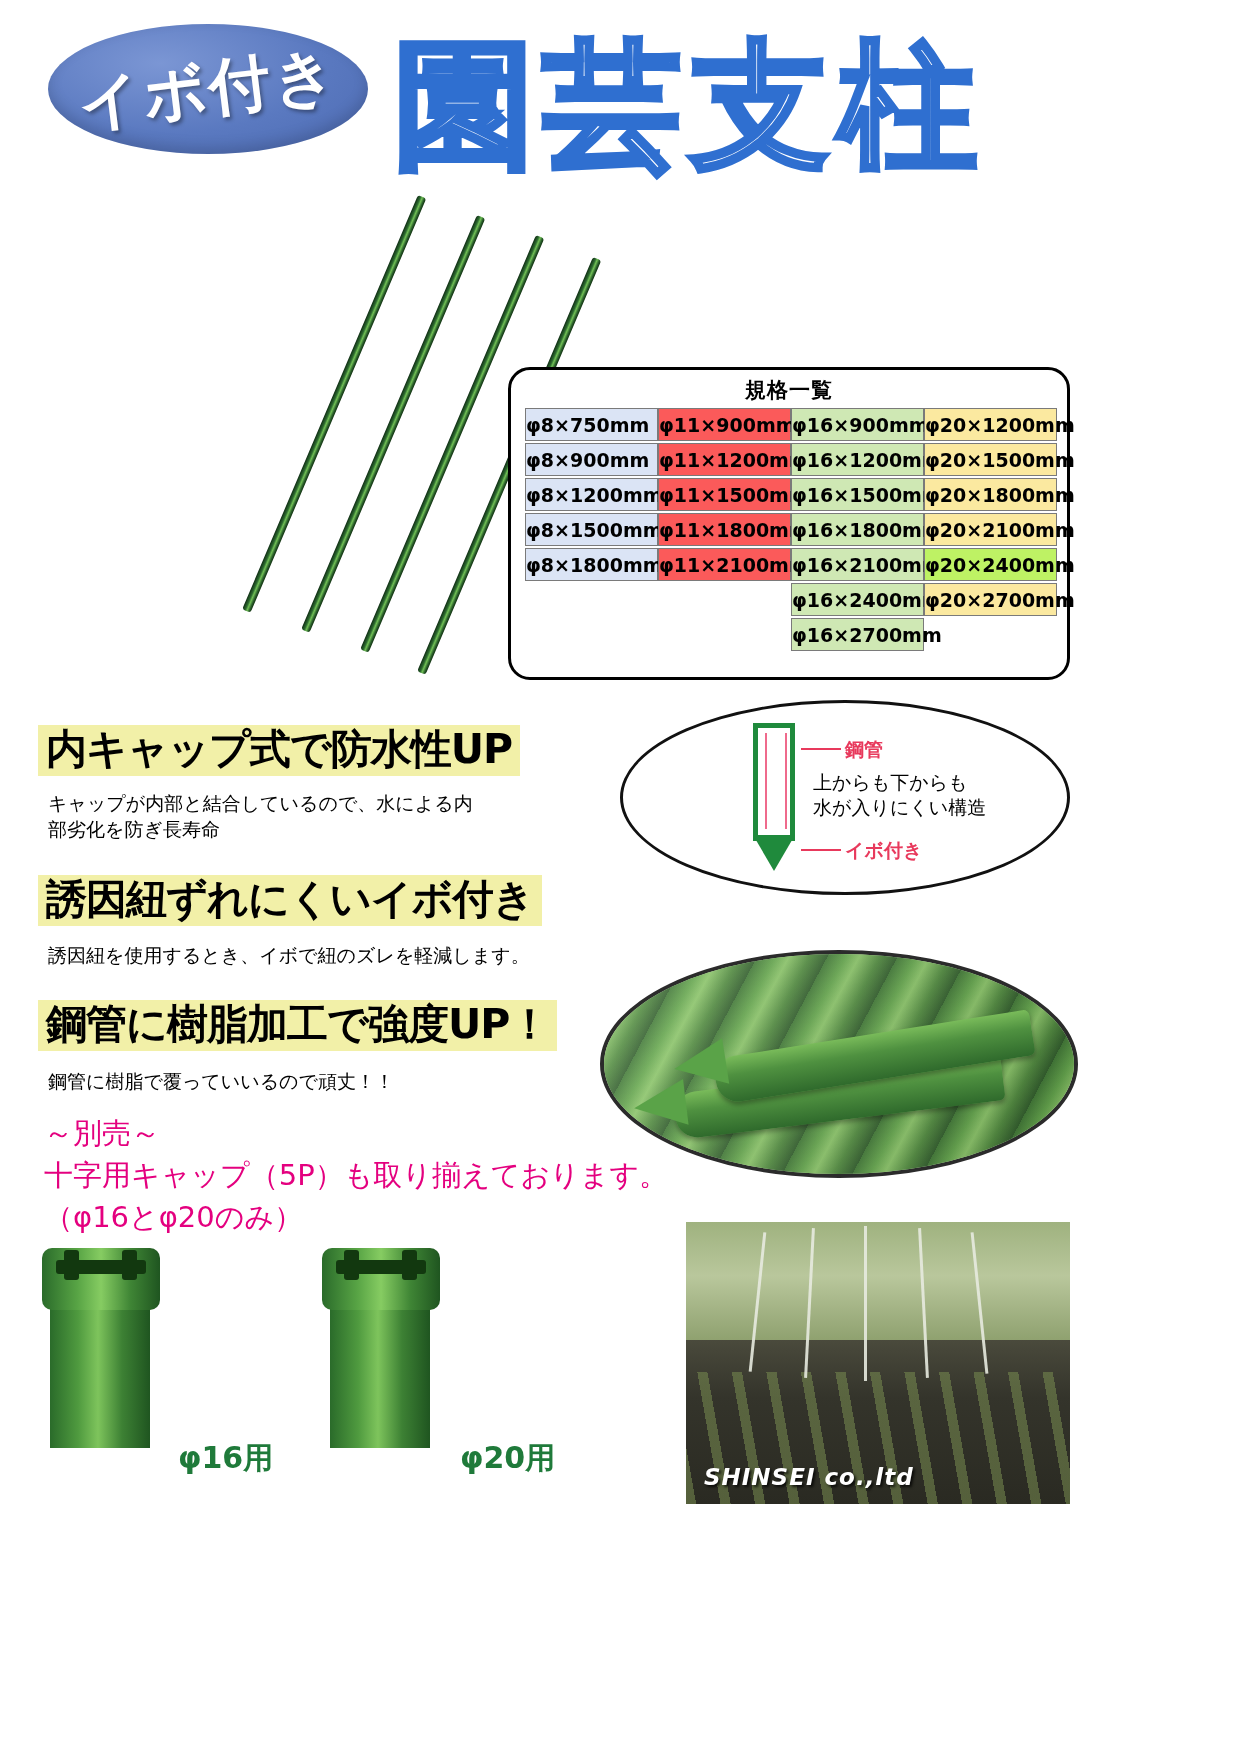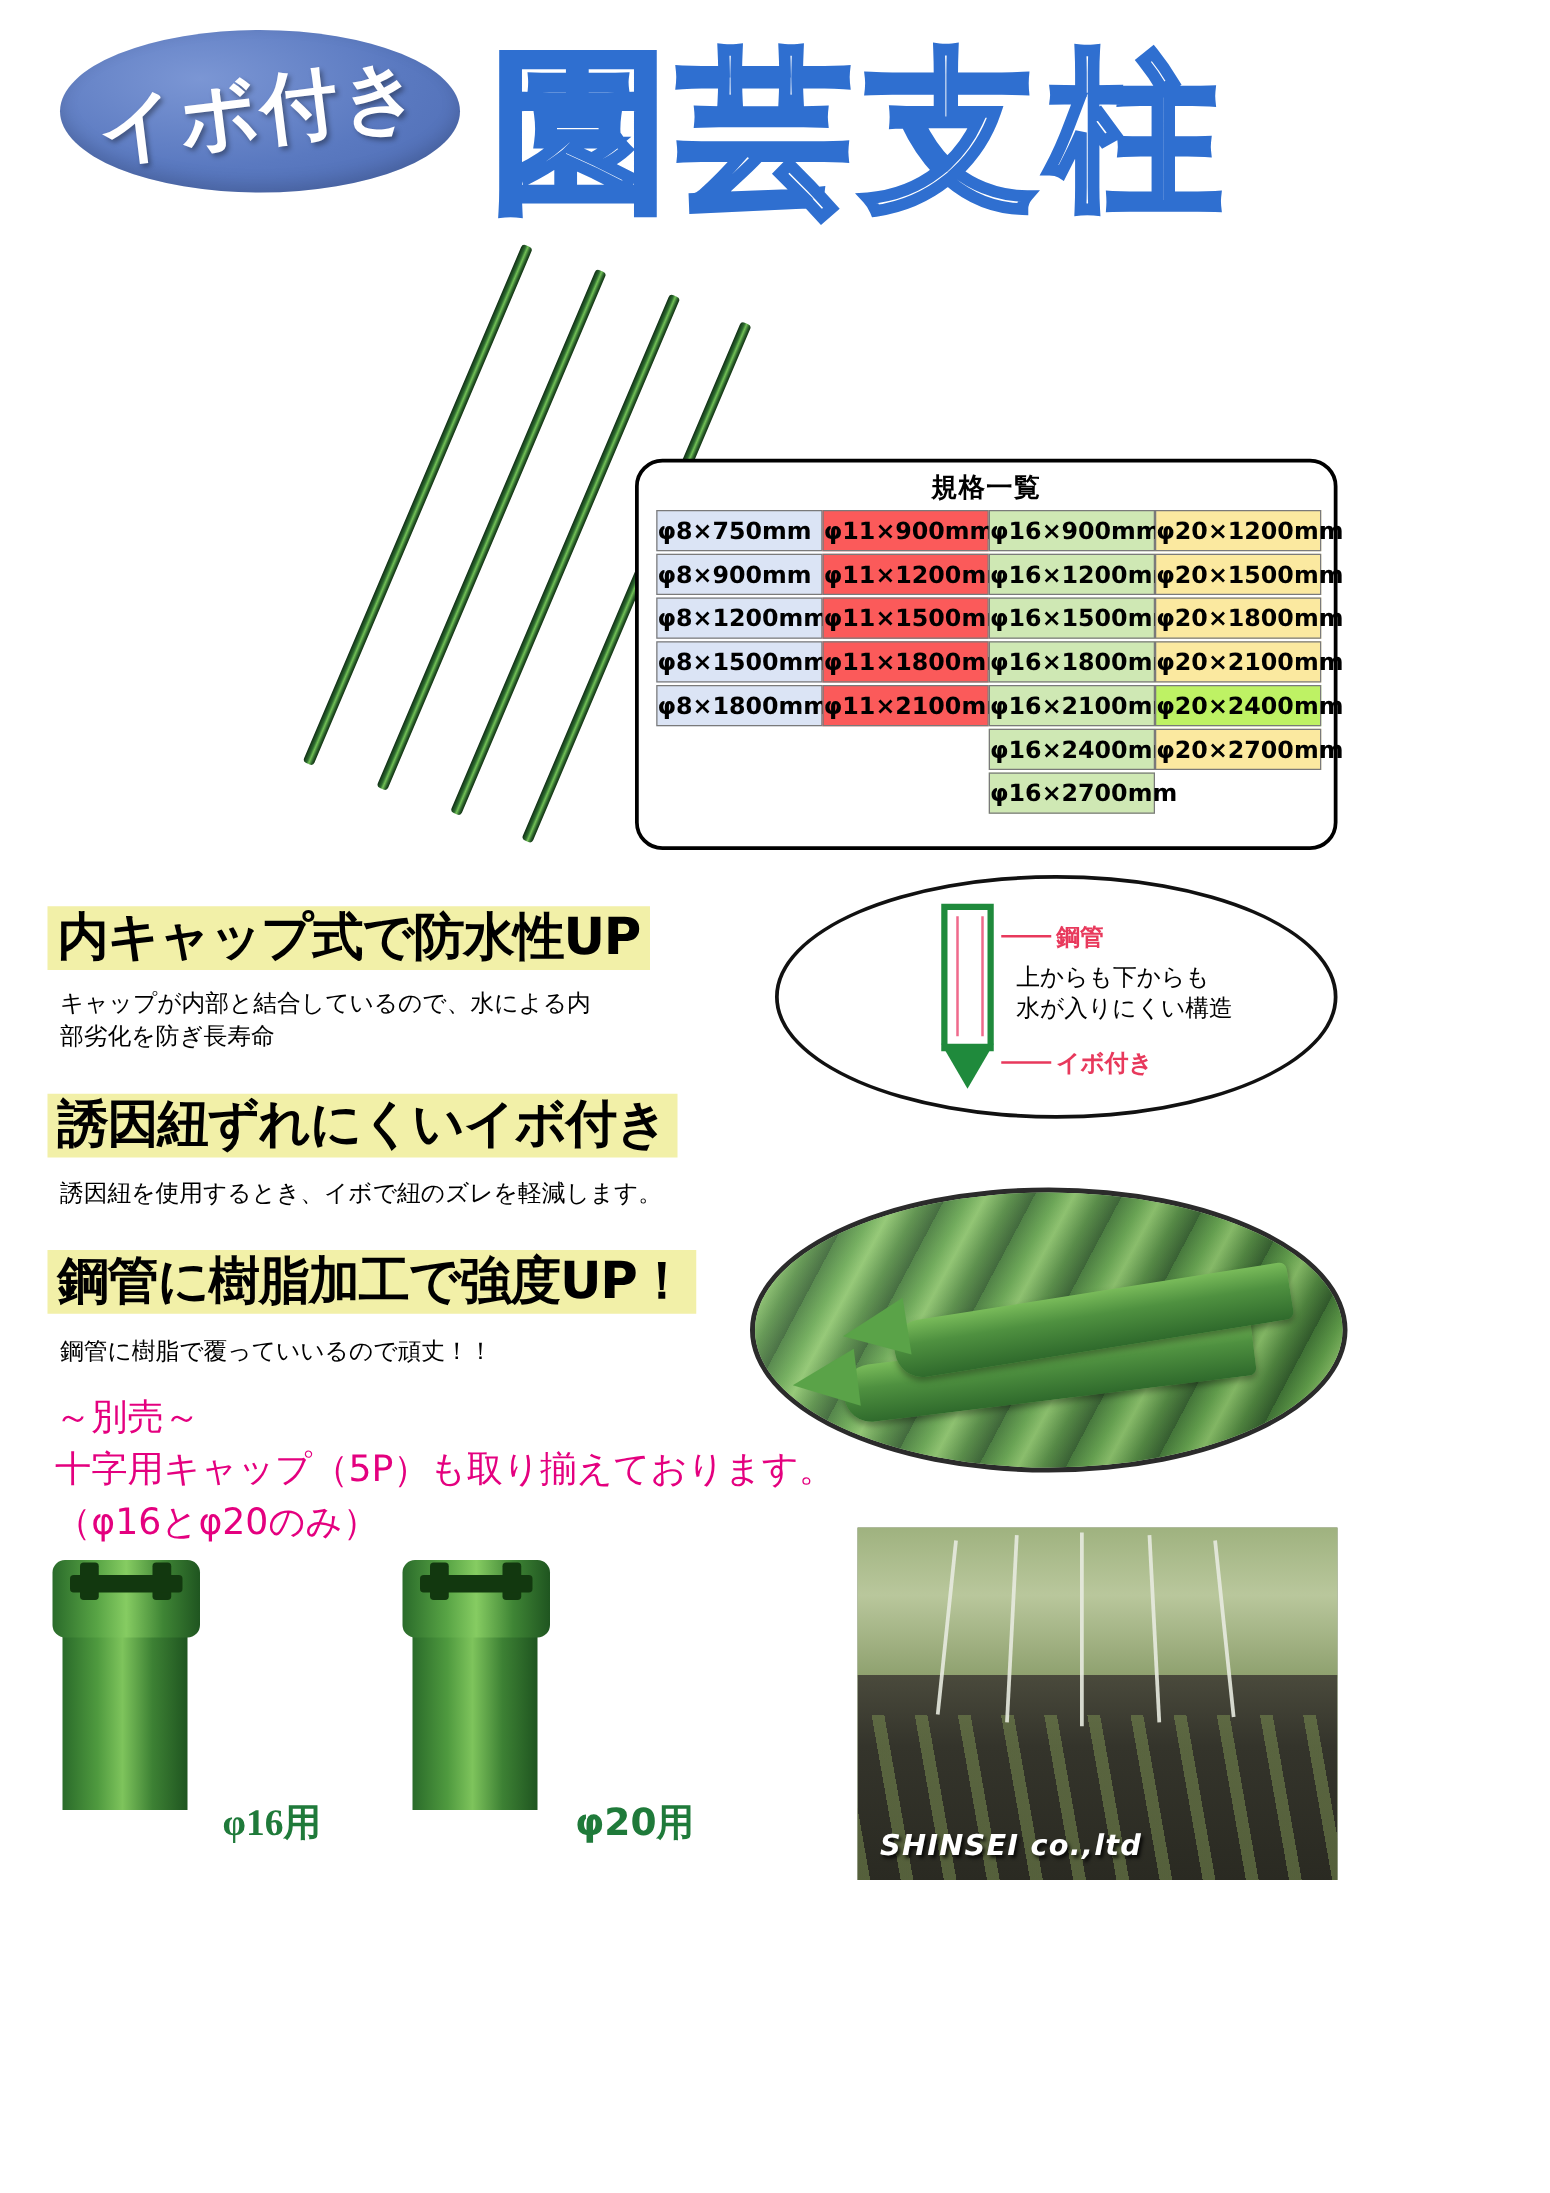--- a/index.html
+++ b/index.html
@@ -429,21 +429,21 @@
 </div>
 
 <div class="cap" style="left:42px; top:1248px;">
   <div class="cap-body"></div>
   <div class="cap-top">
     <div class="cap-slot-v" style="left:22px;"></div>
     <div class="cap-slot-v" style="left:80px;"></div>
     <div class="cap-slot-h"></div>
   </div>
 </div>
-<div class="cap-label" style="left:178px; top:1438px;font-family:Liberation Serif, serif;">φ16用</div>
+<div class="cap-label" style="left:178px; top:1438px;">φ16用</div>
 
 <div class="cap" style="left:322px; top:1248px;">
   <div class="cap-body"></div>
   <div class="cap-top">
     <div class="cap-slot-v" style="left:22px;"></div>
     <div class="cap-slot-v" style="left:80px;"></div>
     <div class="cap-slot-h"></div>
   </div>
 </div>
 <div class="cap-label" style="left:460px; top:1438px;">φ20用</div>

